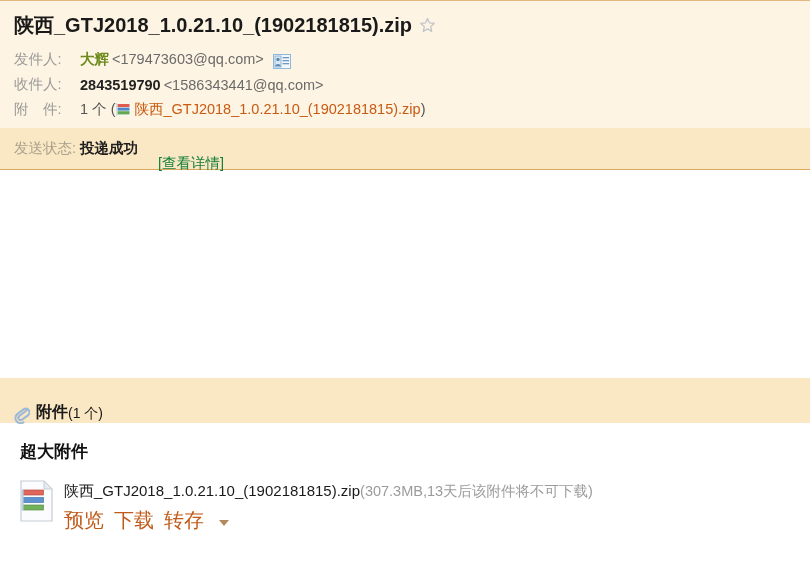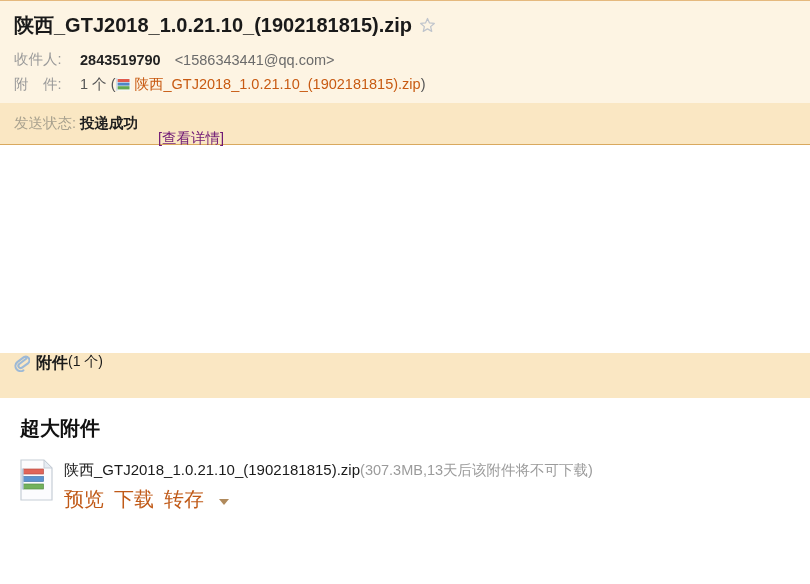--- a/index.html
+++ b/index.html
@@ -67,21 +67,21 @@
   }
   .sender-email {
     color: #6b6b6b;
   }
   .to-name {
     color: #222222;
     font-weight: bold;
   }
   .to-email {
     color: #6b6b6b;
-    margin-left: 14px;
+    margin-left: 3px;
   }
   .time-value {
     color: #555555;
   }
 
   
   .contact-icon {
     display: inline-block;
     width: 18px;
     height: 15px;
@@ -120,37 +120,37 @@
   .status-label {
     color: #a9a28f;
     margin-right: 4px;
   }
   .status-value {
     color: #1f1f1f;
     font-weight: bold;
     margin-right: 20px;
   }
   .status-link {
-    color: #701a75;
+    color: #15803d;
     text-decoration: none;
     margin-top: 30px;
   }
 
   
   .mail-body {
     height: 208px;
     background: #ffffff;
   }
 
   
   .att-section-head {
     background: #FAE7C3;
     height: 45px;
     display: flex;
-    align-items: flex-start;
+    align-items: flex-end;
     padding-left: 14px;
     box-sizing: border-box;
   }
   .clip-icon {
     display: inline-block;
     width: 16px;
     height: 18px;
     margin-right: 6px;
     position: relative;
     top: 1px;
@@ -164,21 +164,21 @@
     font-size: 14px;
     color: #1a1a1a;
     font-weight: normal;
   }
 
   .att-body {
     background: #ffffff;
     padding: 17px 0 0 20px;
   }
   .att-group-title {
-    font-size: 20px;
+    font-size: 17px;
     font-weight: bold;
     color: #111111;
     margin-bottom: 16px;
   }
   .att-item {
     display: flex;
     align-items: flex-start;
   }
   .file-icon {
     width: 34px;
@@ -236,20 +236,37 @@
 
   <div class="mail-subject">
     <span>陕西_GTJ2018_1.0.21.10_(1902181815).zip</span>
     <span class="star-icon">
       <svg width="17" height="17" viewBox="0 0 18 18">
         <polygon points="9,1.6 11.1,6.3 16.2,6.8 12.3,10.2 13.5,15.2 9,12.6 4.5,15.2 5.7,10.2 1.8,6.8 6.9,6.3" fill="none" stroke="#BFC4CC" stroke-width="1.3" stroke-linejoin="round"></polygon>
       </svg>
     </span>
   </div>
 
+  <div class="meta-row">
+    <span class="meta-label">发件人:</span>
+    <span class="meta-value">
+      <span class="sender-name">大辉</span><span class="sender-email">&lt;179473603@qq.com&gt;</span>
+    </span>
+    <span class="contact-icon">
+      <svg width="18" height="15" viewBox="0 0 18 15">
+        <rect x="0.5" y="0.5" width="17" height="14" fill="#F2F7FC" stroke="#8FB8DA" stroke-width="1"></rect>
+        <rect x="2" y="2" width="6" height="11" fill="#DCEAF6" stroke="#7FA8CC" stroke-width="0.8"></rect>
+        <circle cx="5" cy="5.5" r="1.7" fill="#5C87AE"></circle>
+        <path d="M2.2 12.3 C2.8 9.3 7.2 9.3 7.8 12.3 Z" fill="#5C87AE"></path>
+        <rect x="9.5" y="3" width="6.6" height="1.3" fill="#6F99BF"></rect>
+        <rect x="9.5" y="6" width="6.6" height="1.3" fill="#6F99BF"></rect>
+        <rect x="9.5" y="9" width="6.6" height="1.3" fill="#6F99BF"></rect>
+      </svg>
+    </span>
+  </div>
 
 
   <div class="meta-row">
     <span class="meta-label">收件人:</span>
     <span class="meta-value">
       <span class="to-name">2843519790</span><span class="to-email">&lt;1586343441@qq.com&gt;</span>
     </span>
   </div>
 
   <div class="meta-row">

